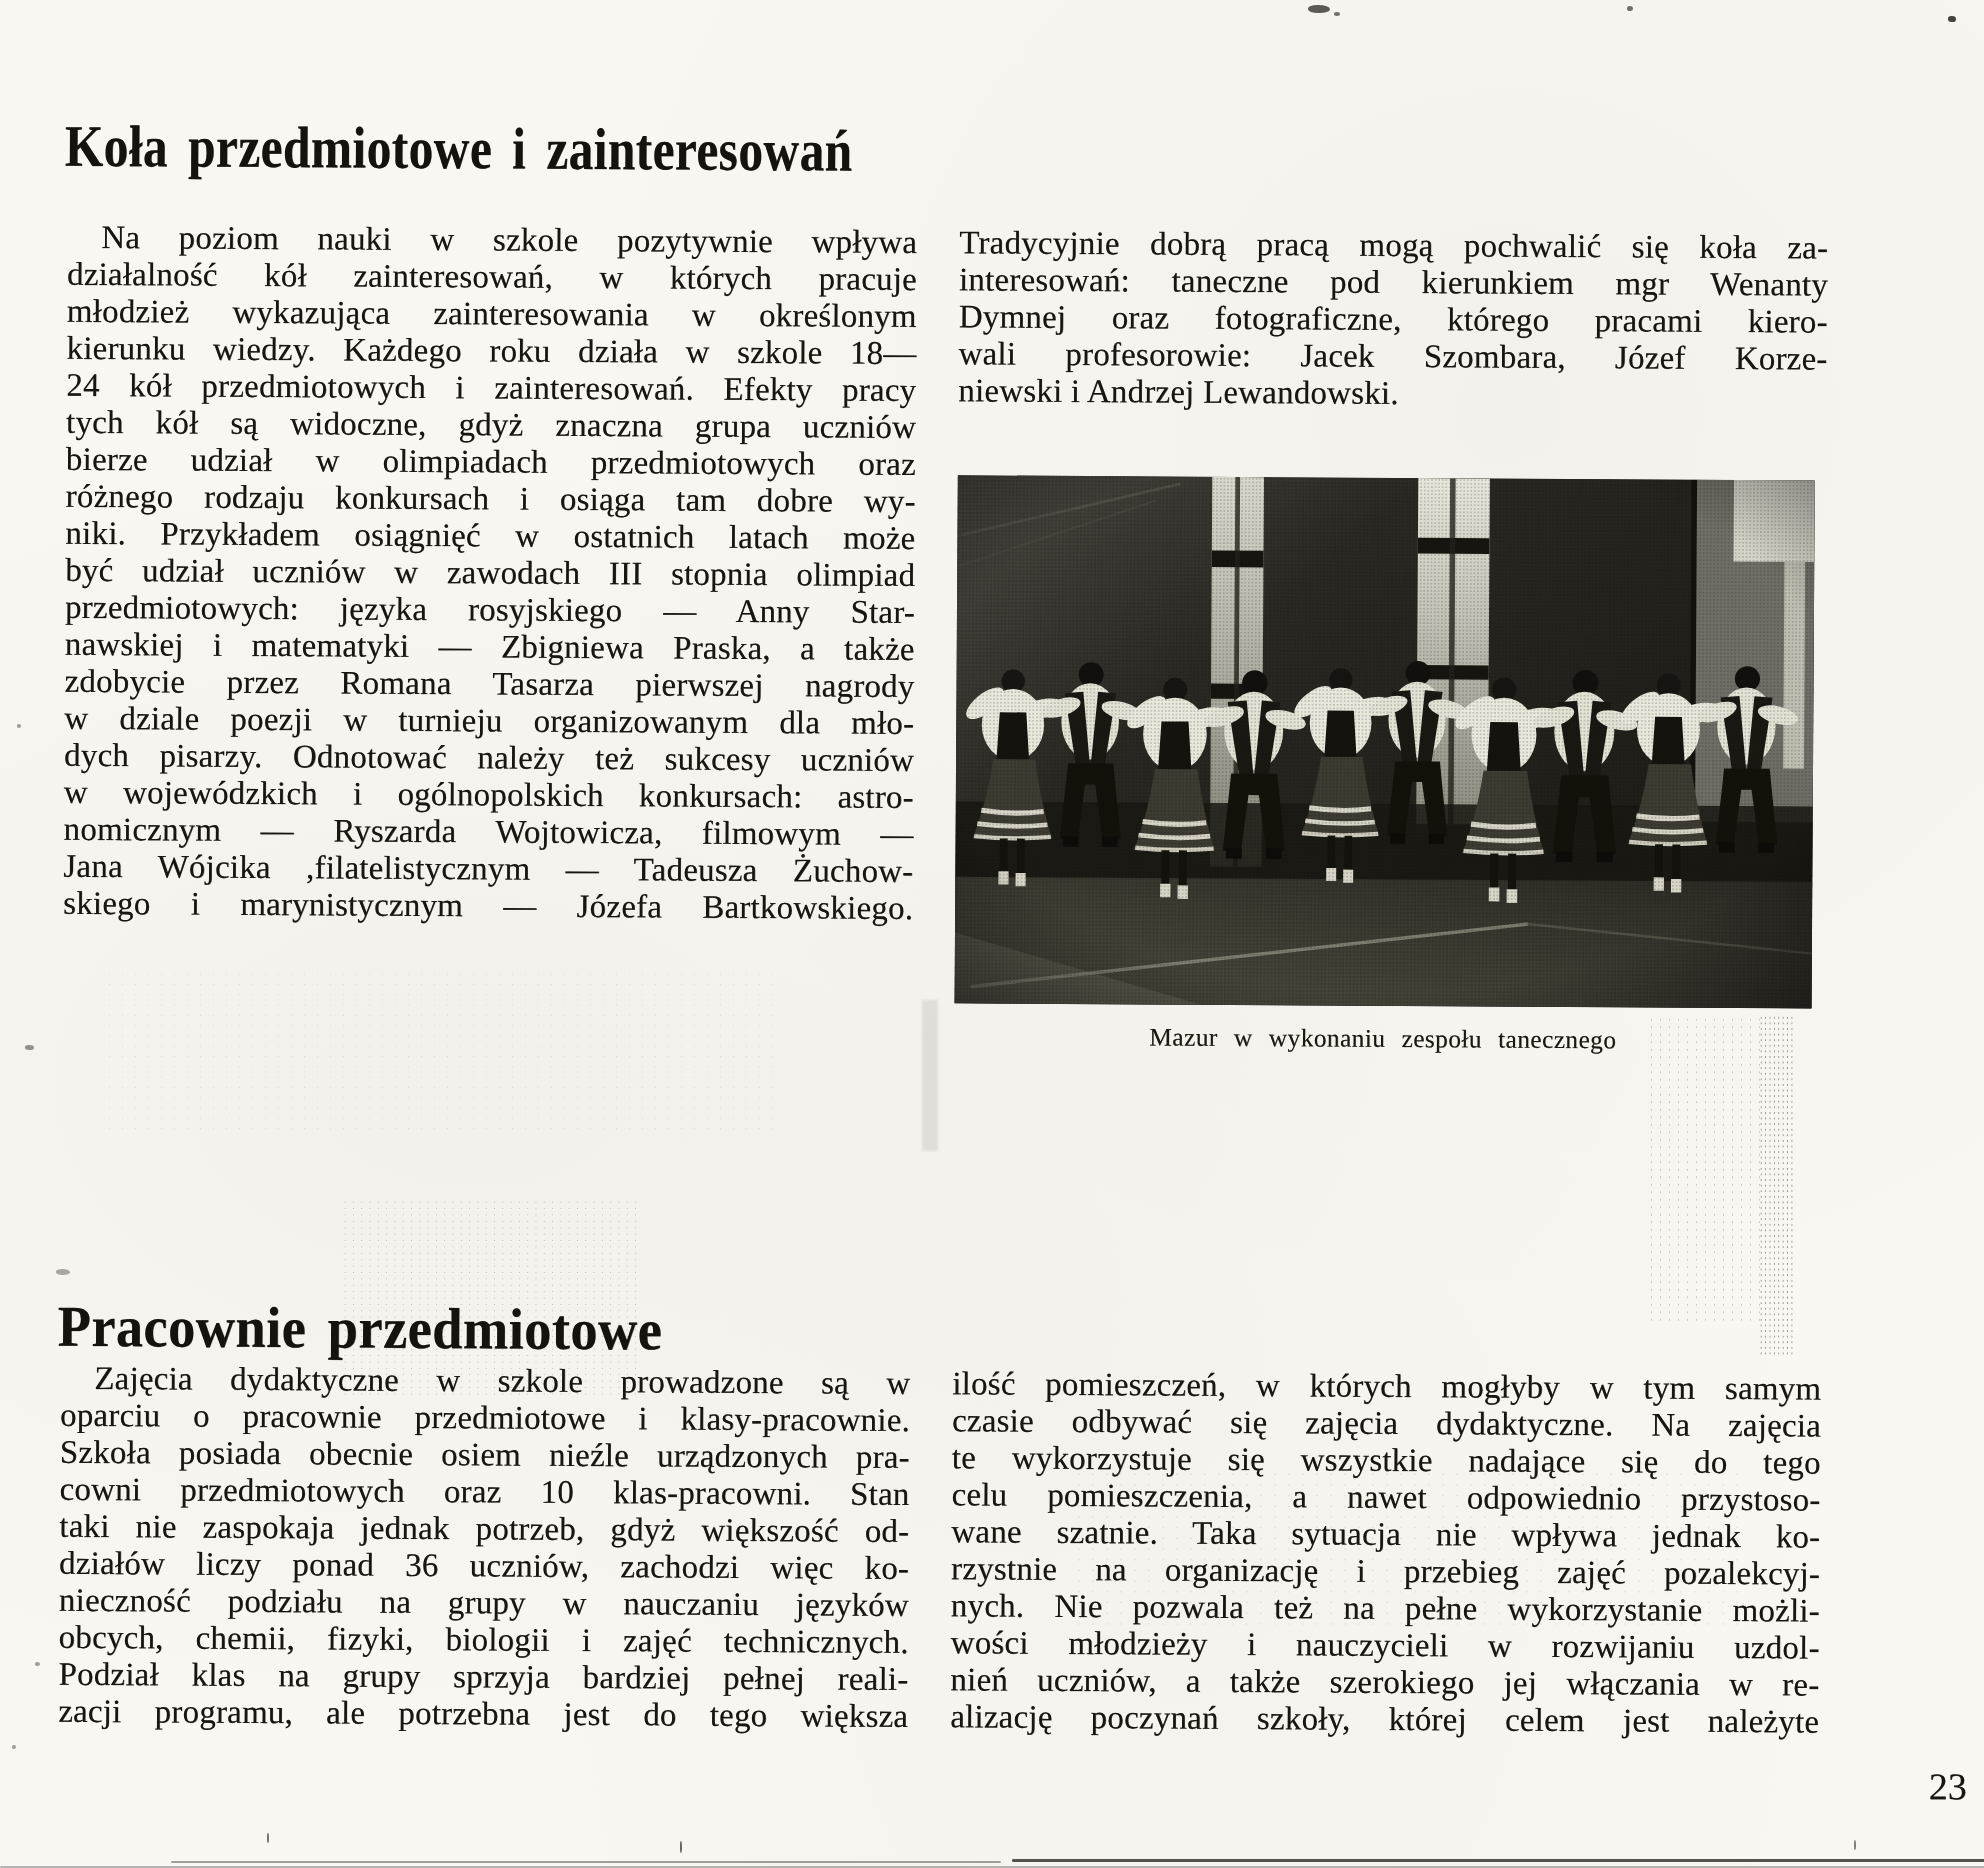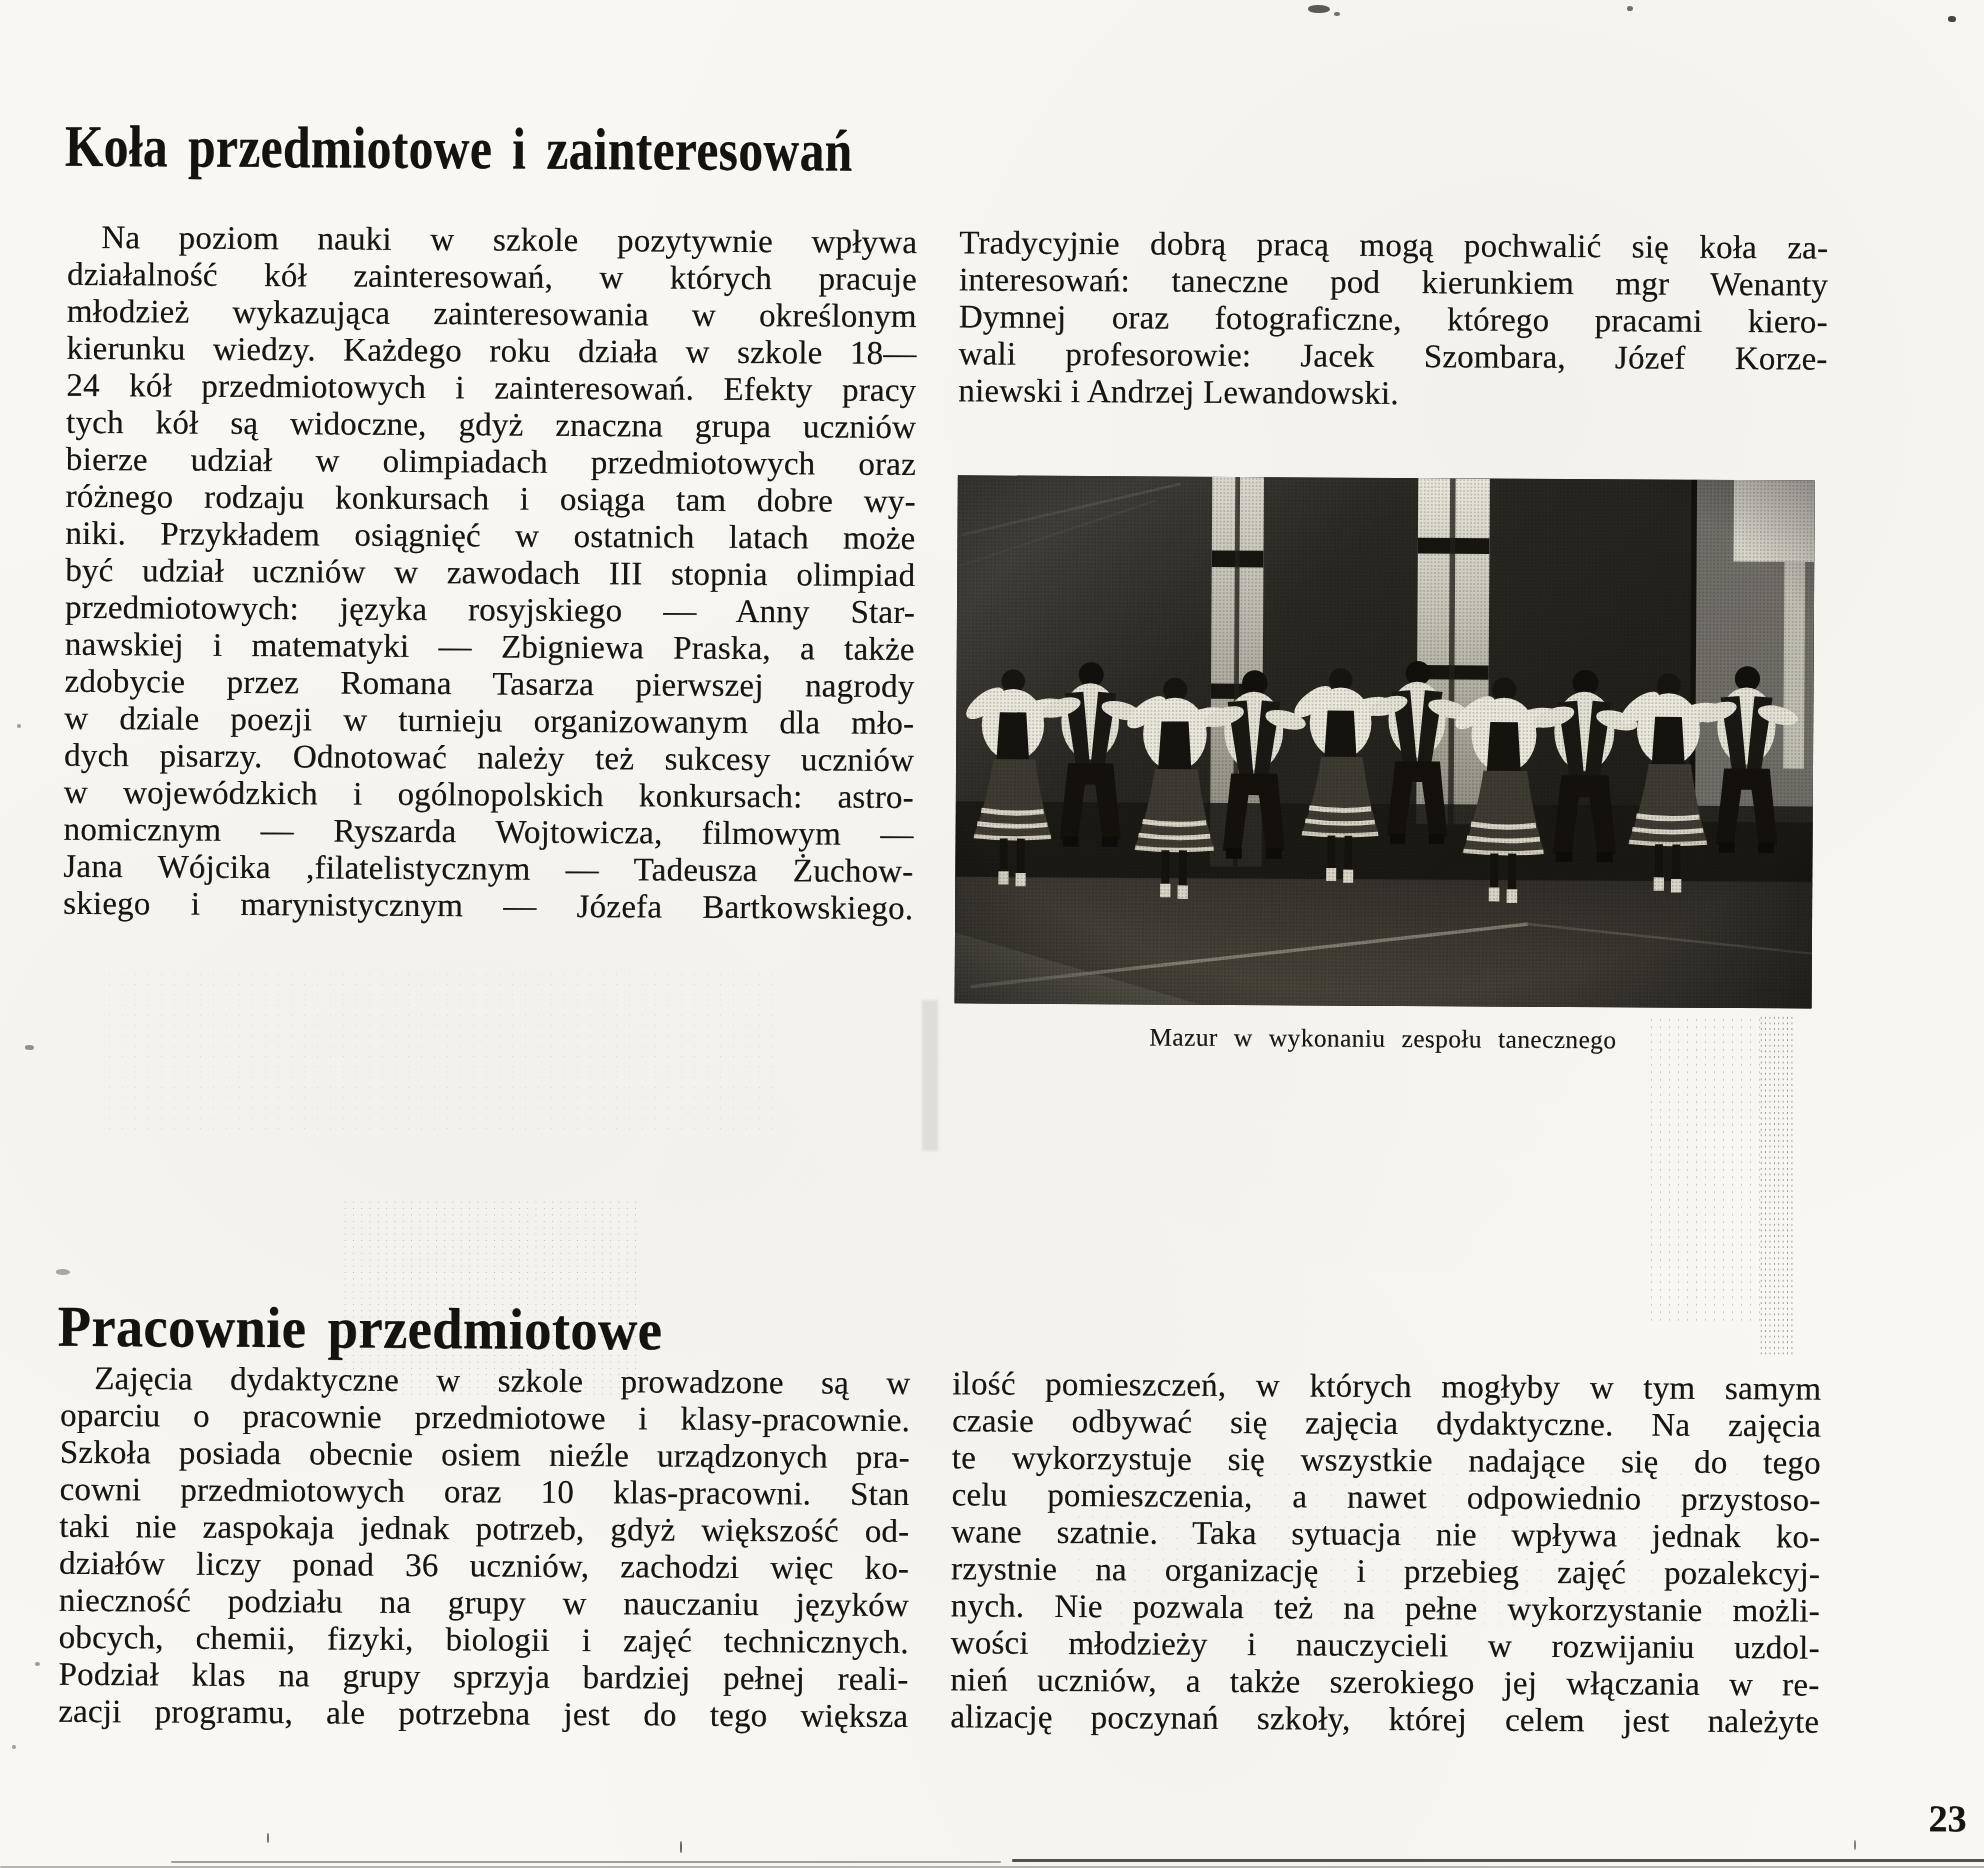--- a/index.html
+++ b/index.html
@@ -40,21 +40,21 @@
   .s1-right{left:955px;top:225px;width:869px;}
   .s2-left{left:63px;top:1366px;width:850px;}
   .s2-right{left:955px;top:1366px;width:869px;}
   .photo{position:absolute;left:955px;top:476px;width:857px;height:528px;margin:0;padding:0;background:#201e19;}
   .photo svg{display:block;width:100%;height:100%;}
   .caption{
     position:absolute;left:955px;top:1022px;width:857px;
     text-align:center;font-size:25.4px;letter-spacing:0.4px;word-spacing:9.5px;
     color:#1a180f;text-shadow:0.3px 0.2px 0.2px rgba(24,22,15,0.5);
   }
-  .pagenum{position:absolute;left:1934px;top:1759px;font-size:38px;font-weight:bold;color:#17150e;text-shadow:0.3px 0.2px 0.3px rgba(24,22,15,0.5);margin-top:32px;}
+  .pagenum{position:absolute;left:1934px;top:1759px;font-size:38px;font-weight:normal;color:#17150e;text-shadow:0.3px 0.2px 0.3px rgba(24,22,15,0.5);}
   
   .speck{position:absolute;background:#191813;border-radius:45% 55% 50% 48%;}
   .dots{
     position:absolute;
     background-image:radial-gradient(circle, rgba(15,14,10,0.9) 0.6px, transparent 0.8px);
   }
   .smudge{position:absolute;background:#6a675f;filter:blur(1.2px);}
   .bline{position:absolute;background:#1c1b18;border-radius:1.2px;}
 </style>
 </head>

